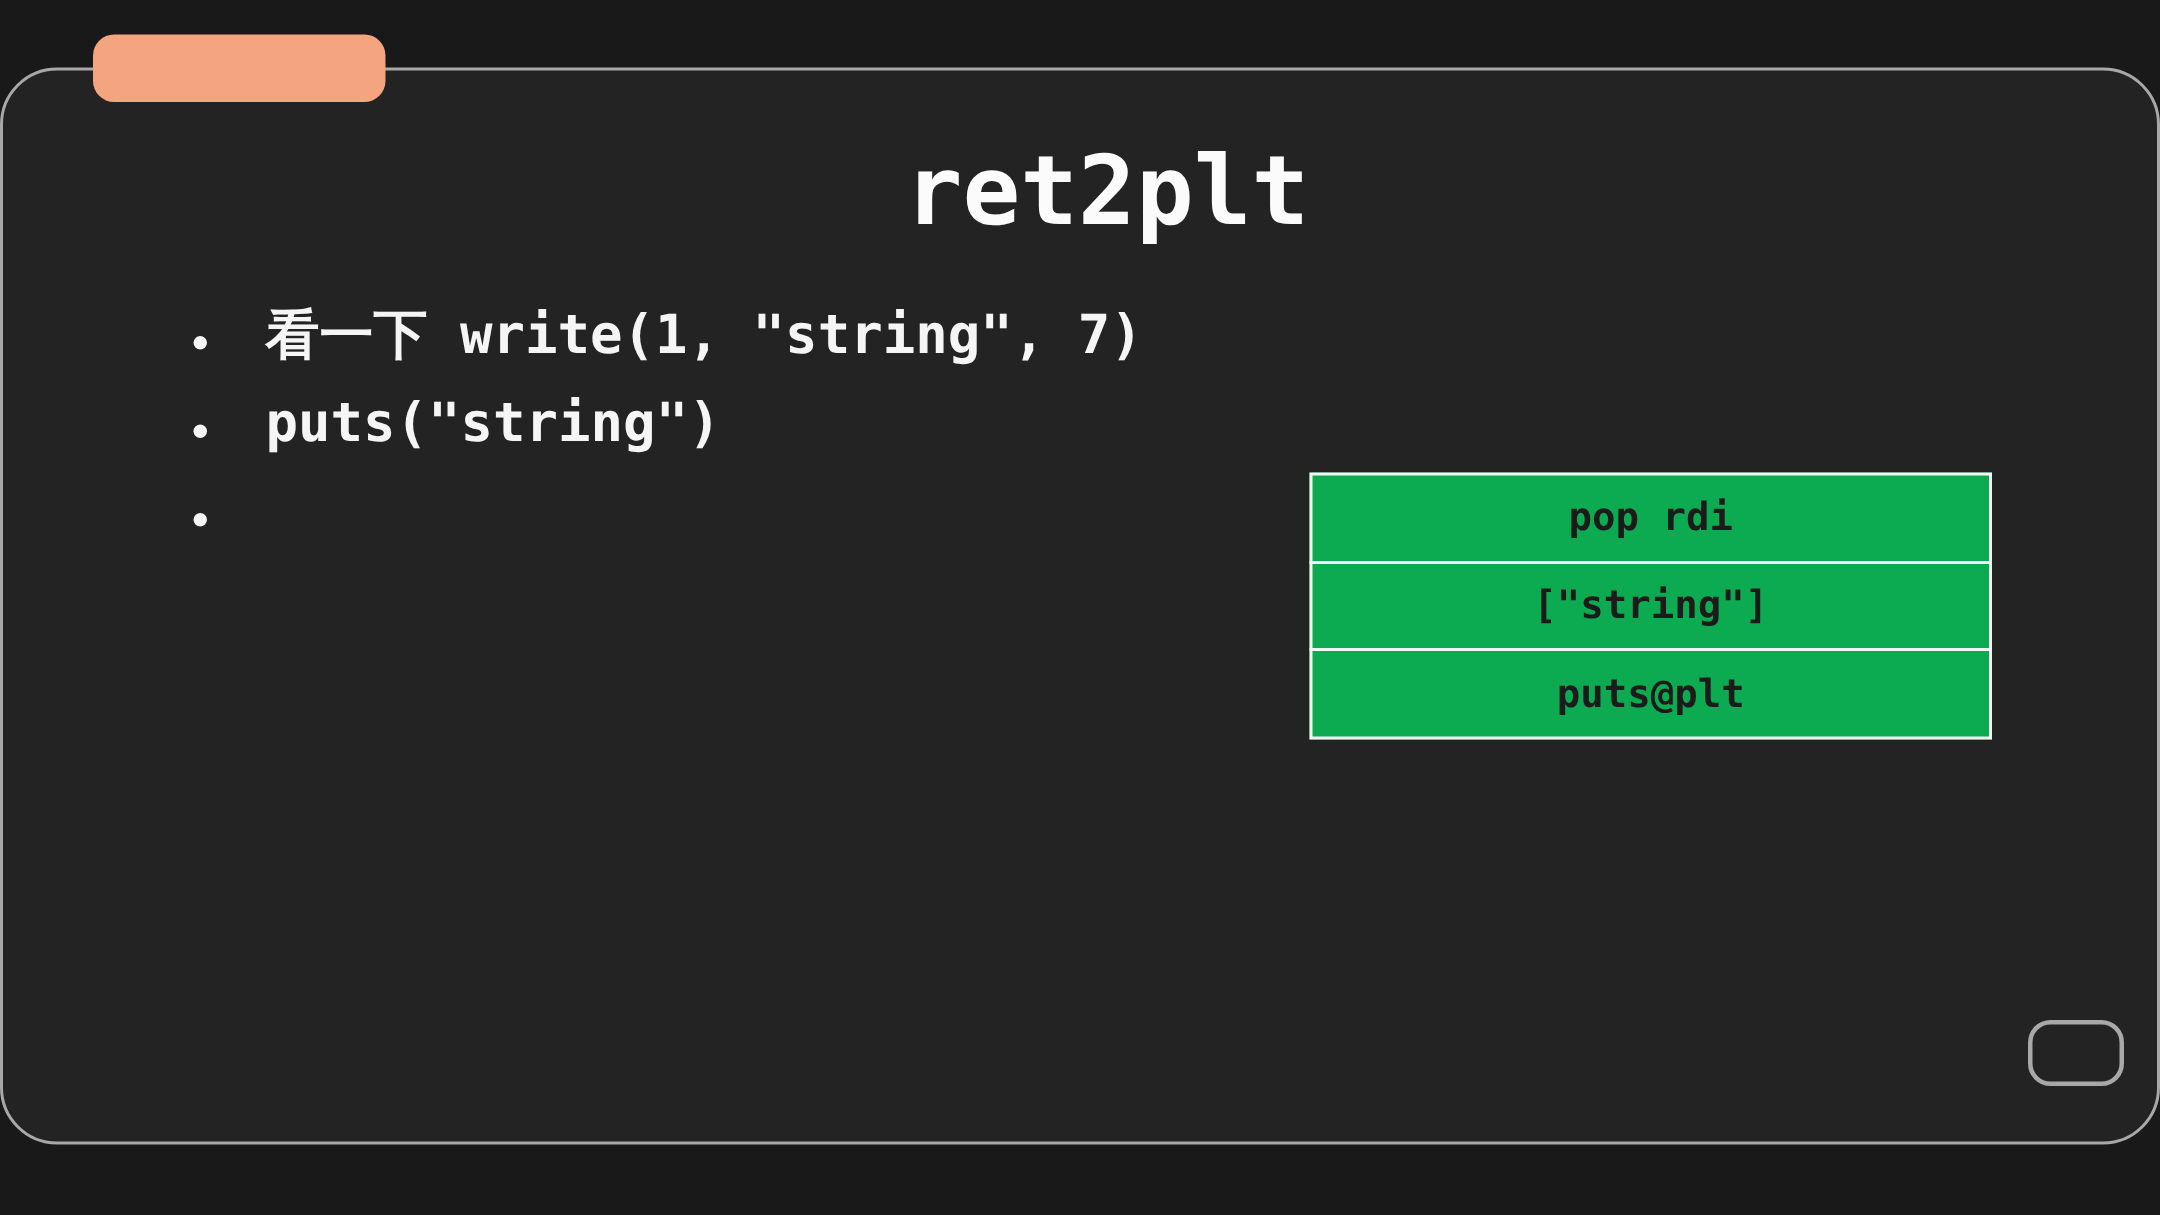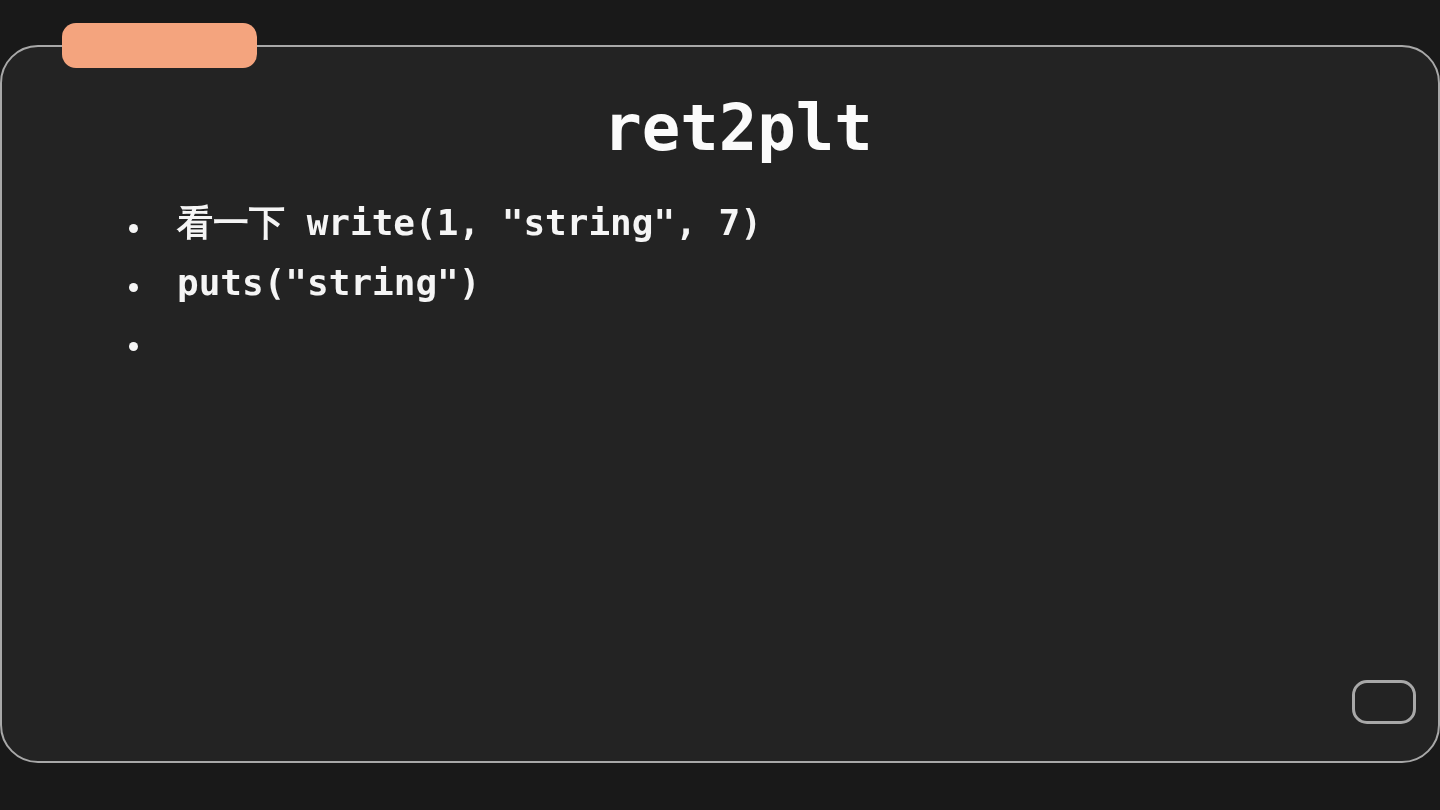--- a/index.html
+++ b/index.html
@@ -120,16 +120,27 @@
     </li>
     <li class="bullet-item">
       <span class="bullet-dot"></span>
       <span>puts("string")</span>
     </li>
     <li class="bullet-item">
       <span class="bullet-dot"></span>
     </li>
   </ul>
 
+  <div class="stack-diagram">
+    <div class="stack-frame">
+      <span>pop rdi</span>
+    </div>
+    <div class="stack-frame">
+      <span>["string"]</span>
+    </div>
+    <div class="stack-frame">
+      <span>puts@plt</span>
+    </div>
+  </div>
 
   <div class="corner-badge"></div>
 
 </div>
 
 </body></html>

